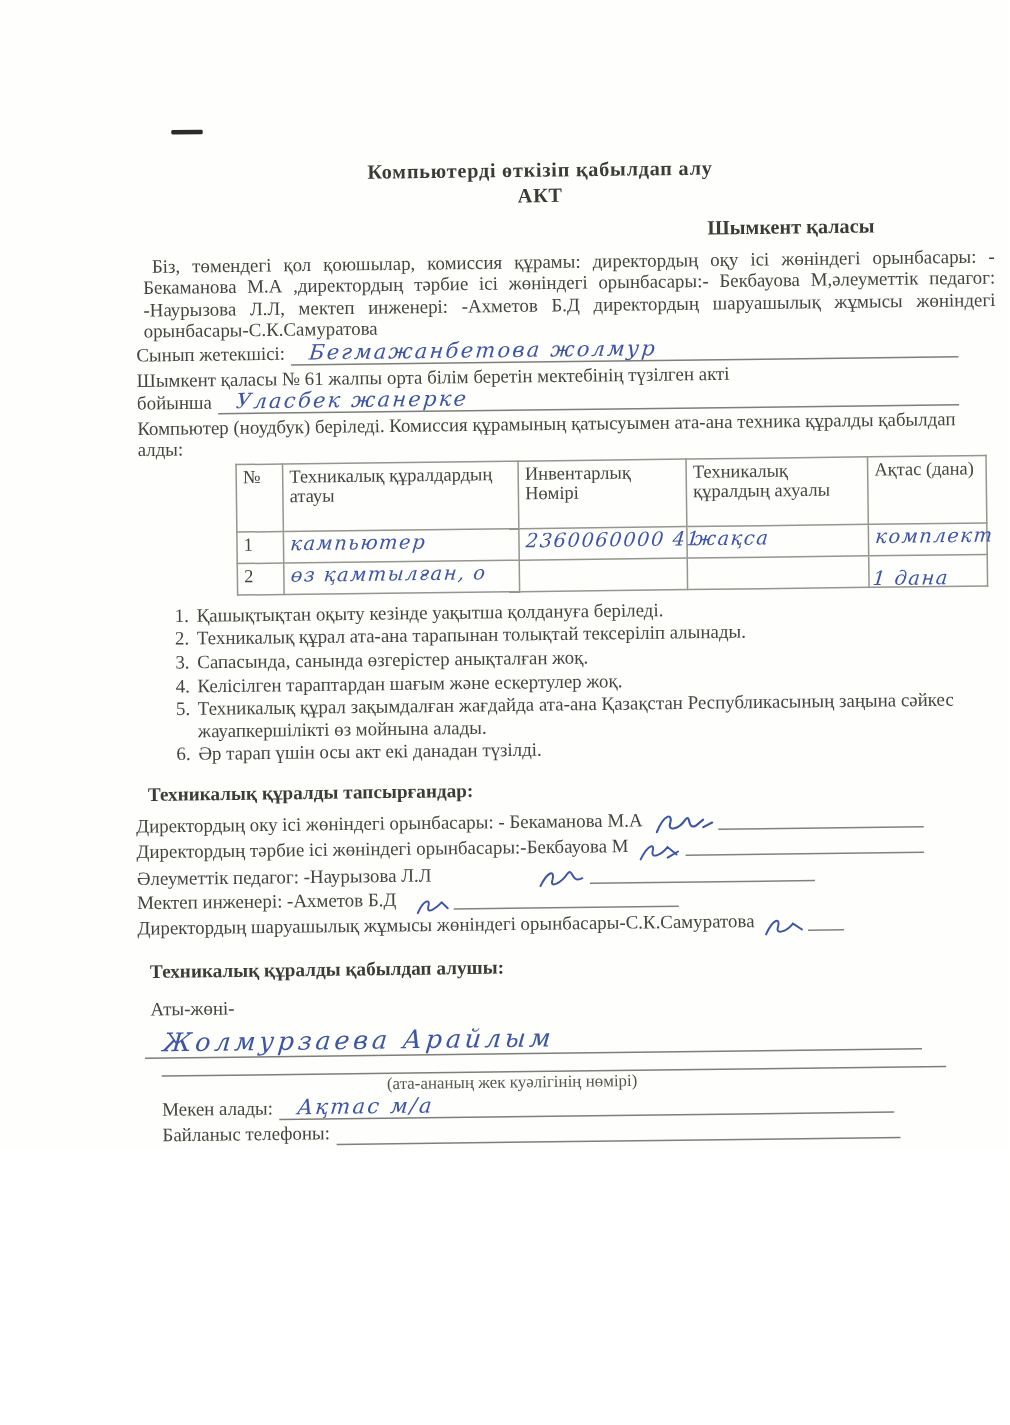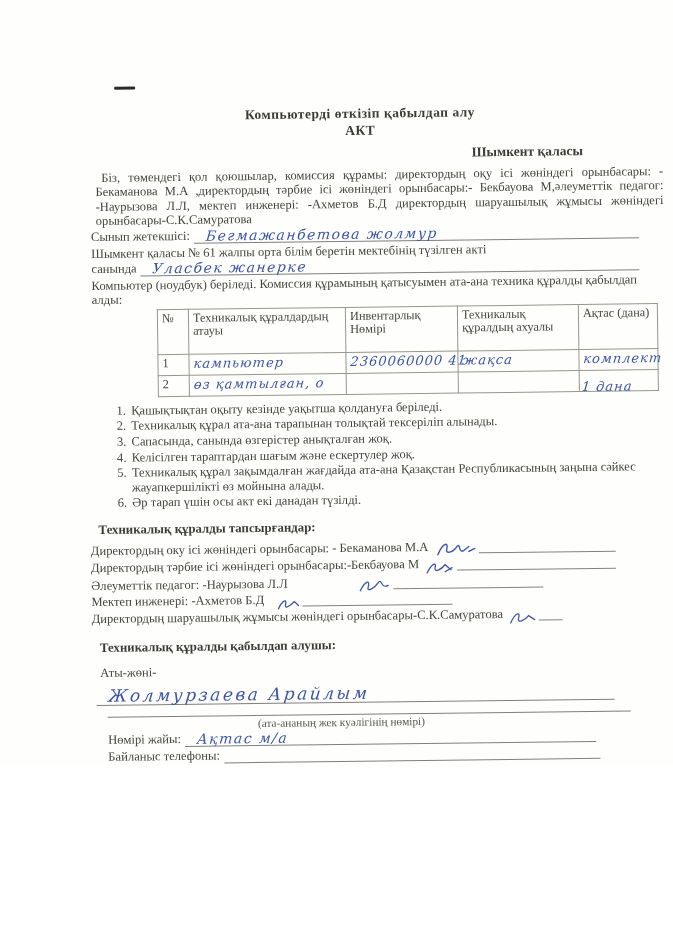--- a/index.html
+++ b/index.html
@@ -97,21 +97,21 @@
     <div class="row-hand" data-interactable="false">
       <span class="label" data-interactable="false">Сынып  жетекшісі:</span>
       <span class="fill-line" data-interactable="false">
         <span class="hw hw-on-line" data-interactable="false">Бегмажанбетова  жолмур</span>
       </span>
     </div>
 
     <div class="plain" data-interactable="false">Шымкент  қаласы № 61 жалпы  орта  білім  беретін  мектебінің  түзілген  акті</div>
 
     <div class="row-hand" data-interactable="false">
-      <span class="label" data-interactable="false">санында</span>
+      <span class="label" data-interactable="false">бойынша</span>
       <span class="fill-line" data-interactable="false">
         <span class="hw hw-on-line" data-interactable="false">Уласбек       жанерке</span>
       </span>
     </div>
 
     <p class="computer-p" data-interactable="false">Компьютер (ноудбук)  беріледі. Комиссия  құрамының  қатысуымен ата-ана техника құралды  қабылдап  алды:</p>
 
     <table class="equip" data-interactable="false">
       <thead>
         <tr data-interactable="false">
@@ -210,21 +210,21 @@
     <div class="name-line" data-interactable="false">
       <span class="fill-line" data-interactable="false">
         <span class="hw hw-big hw-on-line" data-interactable="false">Жолмурзаева     Арайлым</span>
       </span>
     </div>
 
     <div class="second-underline" data-interactable="false"></div>
     <div class="id-note" data-interactable="false">(ата-ананың жек куәлігінің нөмірі)</div>
 
     <div class="contact-row" data-interactable="false">
-      <span class="label" data-interactable="false">Нөмірі  жайы:</span>
+      <span class="label" data-interactable="false">Мекен  алады:</span>
       <span class="fill-line" data-interactable="false">
         <span class="hw hw-on-line" data-interactable="false">Ақтас        м/а</span>
       </span>
     </div>
 
     <div class="contact-row phone" data-interactable="false">
       <span class="label" data-interactable="false">Байланыс  телефоны:</span>
       <span class="fill-line" data-interactable="false"></span>
     </div>
 

